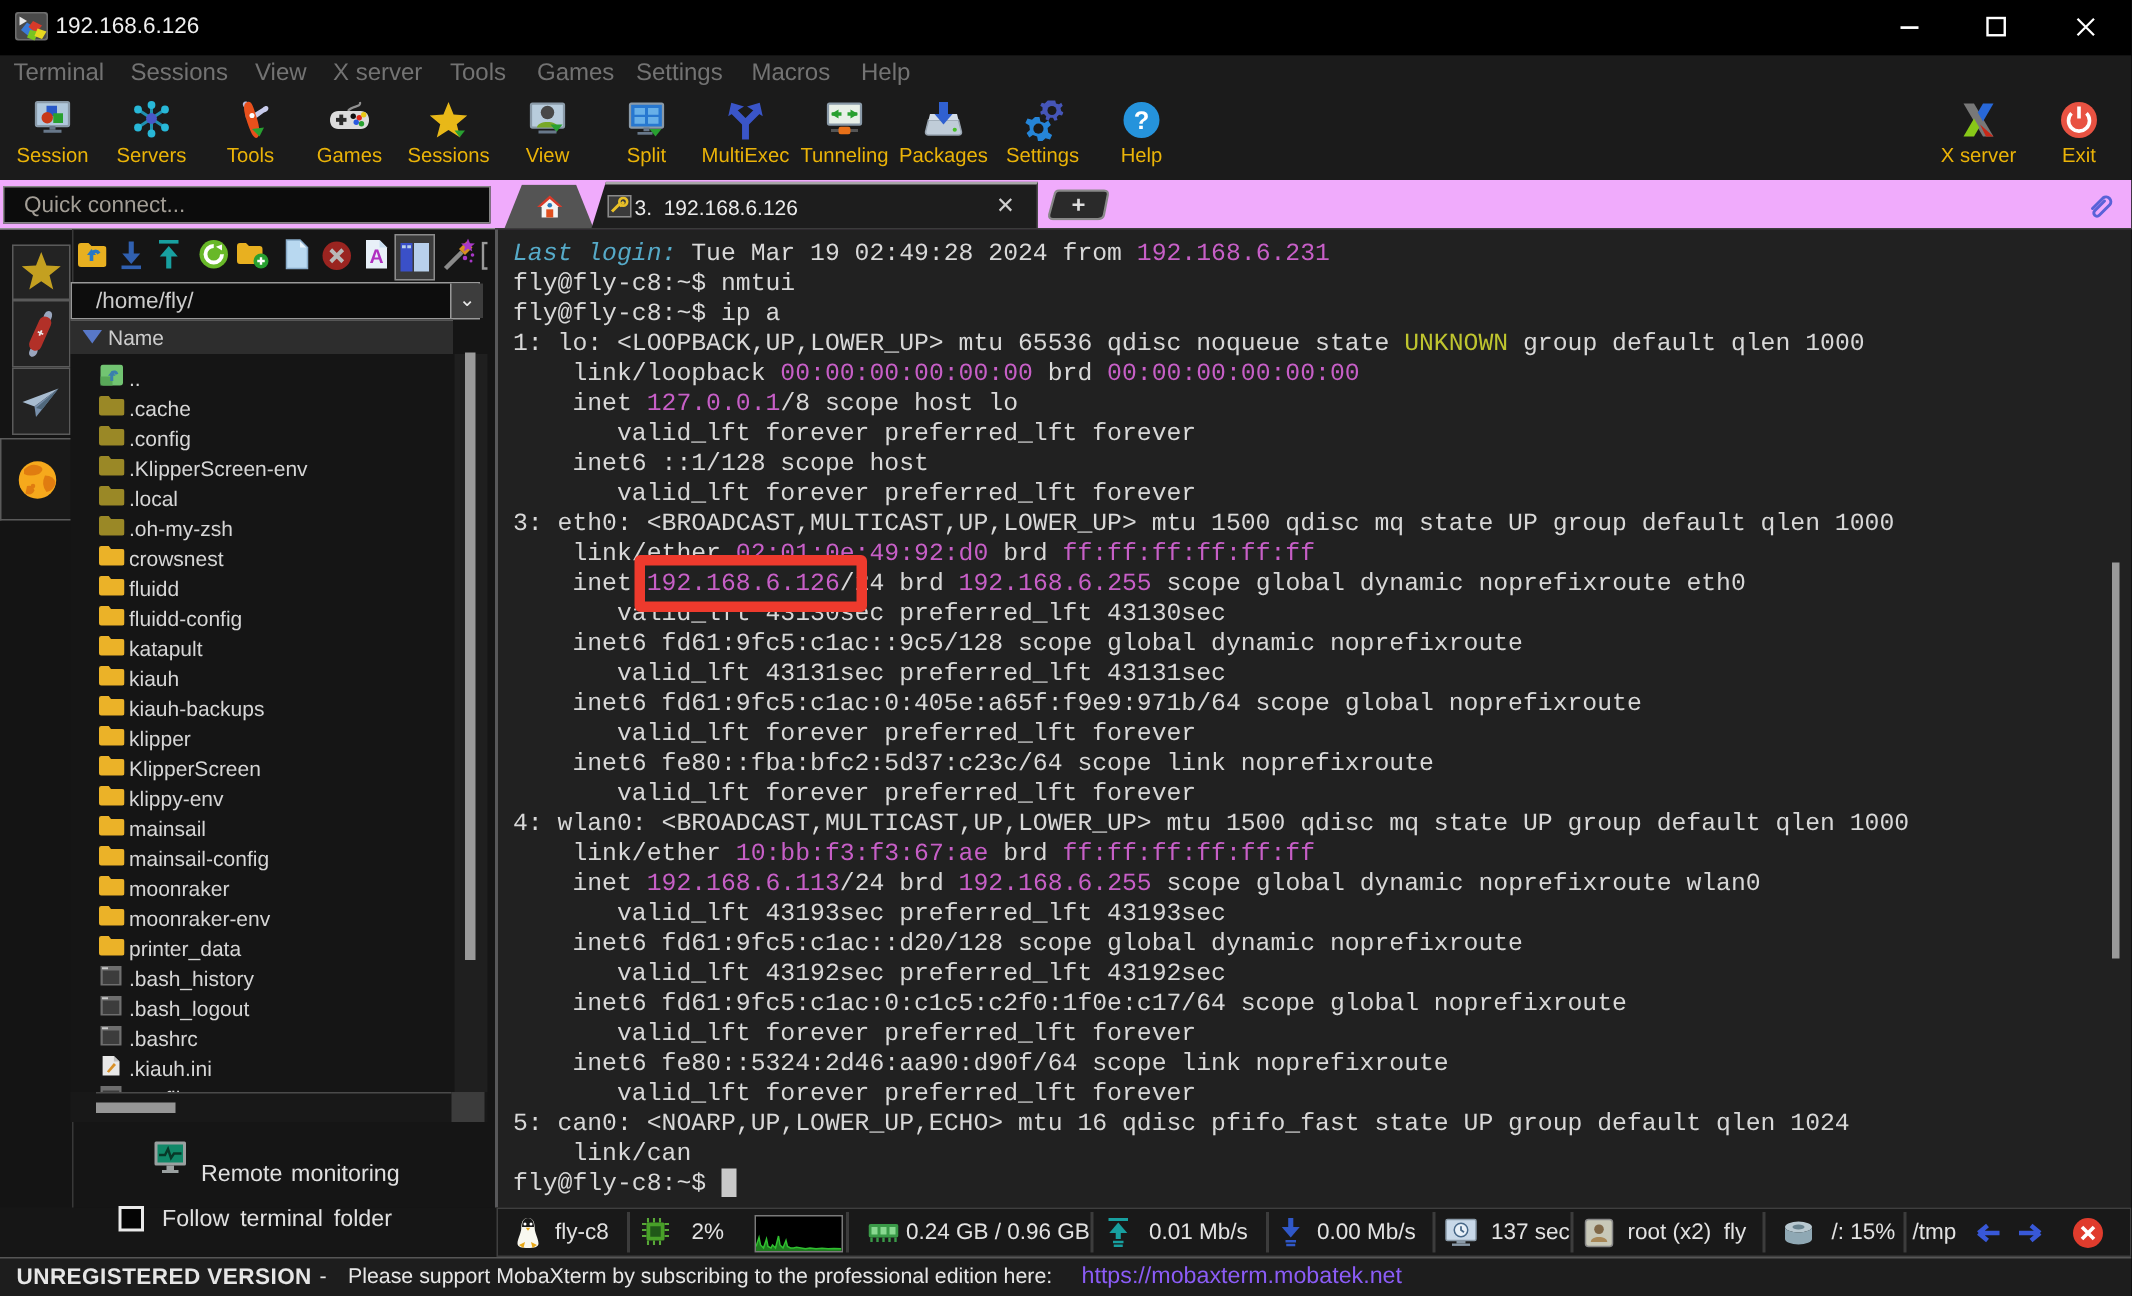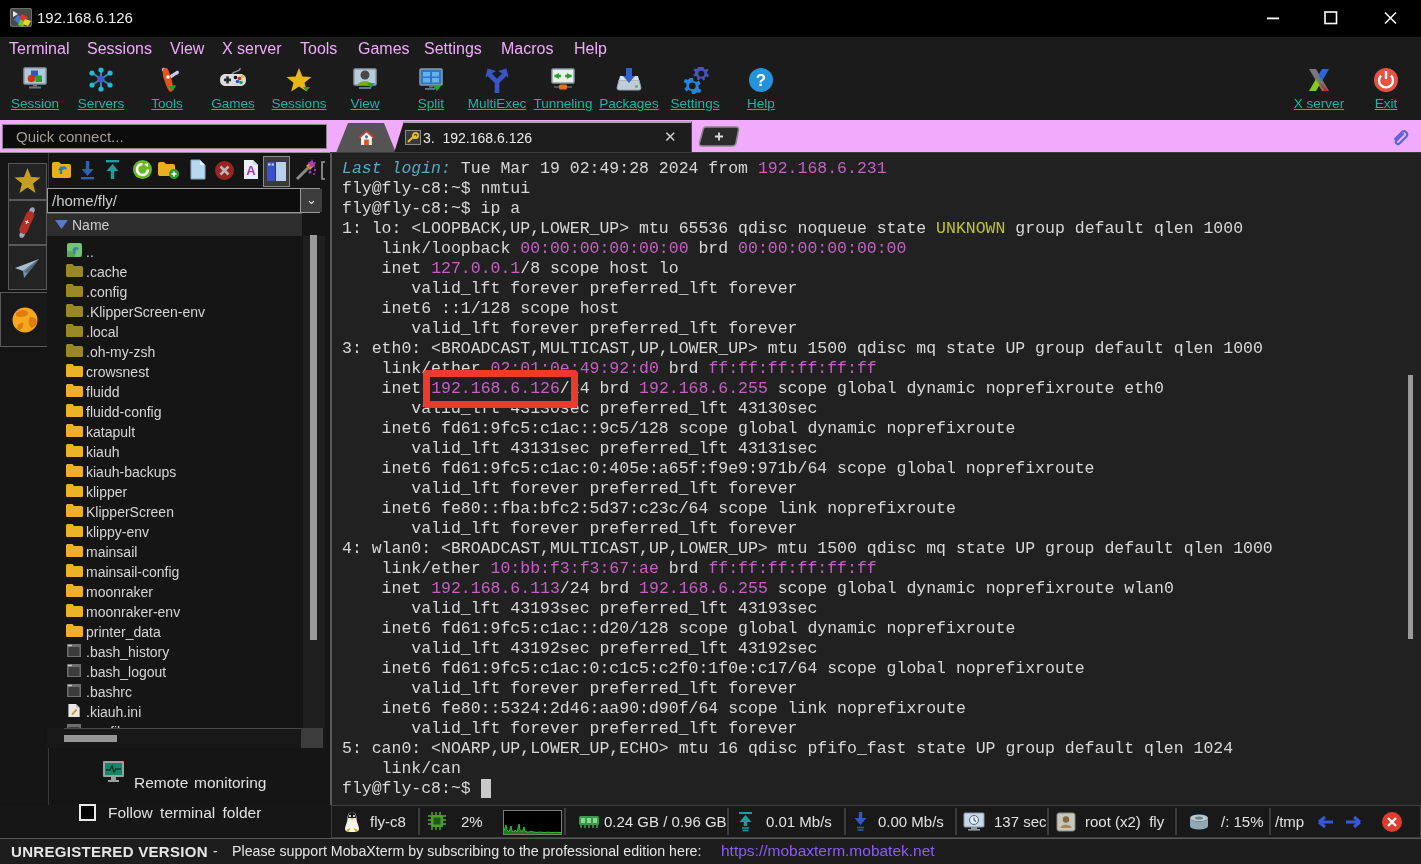--- a/index.html
+++ b/index.html
@@ -5,28 +5,28 @@
 * { margin:0; padding:0; box-sizing:border-box; }
 html,body { width:1421px; height:864px; overflow:hidden; background:#000; }
 #app { position:relative; width:1421px; height:864px; font-family:"Liberation Sans", sans-serif; background:#161616; }
 .abs { position:absolute; }
 
 
 #titlebar { position:absolute; left:0; top:0; width:1421px; height:37px; background:#000; }
 #title-text { position:absolute; left:37px; top:9px; font-size:15px; color:#f0f0f0; }
 
 
-#menubar { position:absolute; left:0; top:37px; width:1421px; height:25px; background:#1b1b1b; color:#f0abfc; font-size:16px; }
+#menubar { position:absolute; left:0; top:37px; width:1421px; height:25px; background:#1b1b1b; color:#737373; font-size:16px; }
 #menubar span { position:absolute; top:3px; }
 
 
 #toolbar { position:absolute; left:0; top:62px; width:1421px; height:58px; background:#1b1b1b; }
 .tbitem { position:absolute; top:4px; width:66px; height:52px; text-align:center; }
 .tbitem .ic { display:block; margin:0 auto; width:28px; height:28px; }
-.tbitem .lb { display:block; margin-top:2px; font-size:13.5px; color:#14b8a6;text-decoration:underline; }
+.tbitem .lb { display:block; margin-top:2px; font-size:13.5px; color:#eab308; }
 
 
 #qcrow { position:absolute; left:0; top:120px; width:1421px; height:33px; background:#f0abfc;text-decoration:underline; }
 #qcinput { position:absolute; left:2px; top:4px; width:325px; height:25px; background:#0c0c0c; border:1px solid #848484; color:#a39e96; font-size:15px; line-height:23px; padding-left:13px; }
 #hometab { position:absolute; left:336px; top:3px; width:60px; height:30px; background:#545454; clip-path:polygon(12px 0, 48px 0, 60px 30px, 0 30px); }
 #acttab { position:absolute; left:394px; top:1px; width:298px; height:32px; background:#1d1d1d; border-top:2px solid #a8a8a8; border-right:1px solid #4a4a4a; clip-path:polygon(10px 0, 298px 0, 298px 32px, 0 32px); }
 #acttab .keybox { position:absolute; left:11px; top:7px; width:16px; height:15px; background:#3a3a3a; border:1px solid #8a8a8a; }
 #acttab .tlabel { position:absolute; left:29px; top:7px; font-size:14px; color:#ececec; }
 #acttab .tclose { position:absolute; left:270px; top:5px; font-size:15px; color:#cfcfcf; }
 #plustab { position:absolute; left:698px; top:6px; width:42px; height:21px; }
@@ -37,21 +37,21 @@
 #sidebar-topline { position:absolute; left:0; top:-1px; width:330px; height:1px; background:#8f8f8f; }
 
 
 .ltab { position:absolute; left:8px; width:39px; height:45px; background:#232323; border:1px solid #5a5a5a; }
 #ltab-active { position:absolute; left:0; top:139px; width:48px; height:55px; background:#191919; border:1px solid #5a5a5a; border-right:none; }
 
 
 #sidebar { position:absolute; left:48px; top:0; width:282px; height:652px; background:#151515; border-left:1px solid #383838; }
 #ftoolbar { position:absolute; left:0; top:0; width:284px; height:35px; }
 #selbox { position:absolute; left:214px; top:3px; width:27px; height:31px; background:#3a3a3a; border:1px solid #8a8a8a; }
-#pathfield { position:absolute; left:-2px; top:35px; width:273px; height:25px; background:#0d0d0d; border:1px solid #999; color:#cccccc; font-size:15px; line-height:23px; padding-left:4px; }
+#pathfield { position:absolute; left:-2px; top:35px; width:273px; height:25px; background:#0d0d0d; border:1px solid #999; color:#cccccc; font-size:15px; line-height:23px; padding-left:16px; }
 #pathchev { position:absolute; left:252px; top:0px; width:22px; height:23px; background:#3d3d3d; border-left:1px solid #999; color:#e8e8e8; text-align:center; line-height:21px; font-size:13px; }
 #namehdr { position:absolute; left:-2px; top:60px; width:255px; height:23px; background:#2d2d2d; border-top:1px solid #555; color:#cccccc; font-size:14px; line-height:22px; }
 #filelist { position:absolute; left:-2px; top:83px; width:256px; height:492px; overflow:hidden; background:#151515; padding-top:5px; }
 .frow { position:relative; height:20px; font-size:14px; color:#d6d6d6; line-height:20px; }
 .frow .fic { position:absolute; left:19px; top:2px; width:17px; height:15px; }
 .frow .fnm { position:absolute; left:39px; top:1px; }
 #vscroll { position:absolute; left:254px; top:83px; width:22px; height:492px; background:#1f1f1f; }
 #vthumb { position:absolute; left:7px; top:-1px; width:7px; height:405px; background:#9a9a9a; }
 #hscrollrow { position:absolute; left:-2px; top:575px; width:278px; height:20px; background:#181818; }
 #hthumb { position:absolute; left:17px; top:7px; width:53px; height:7px; background:#969696; }

